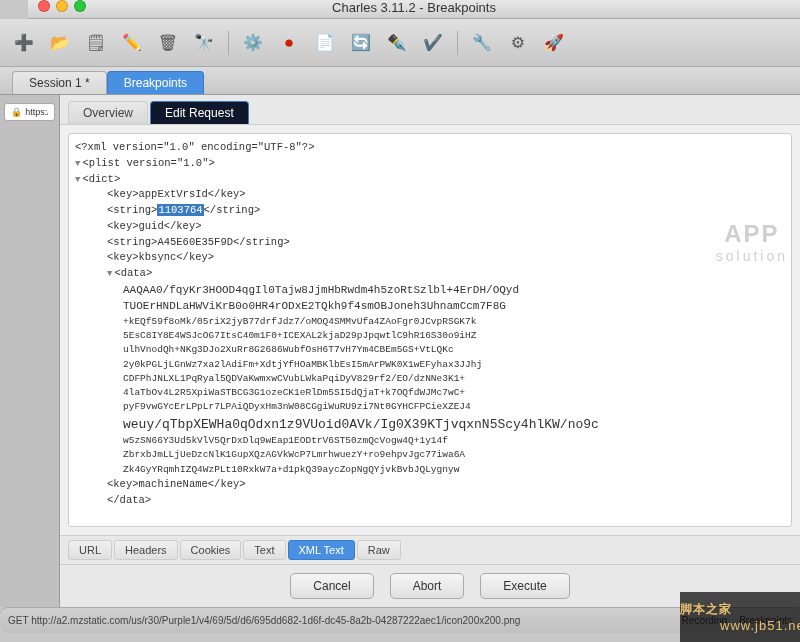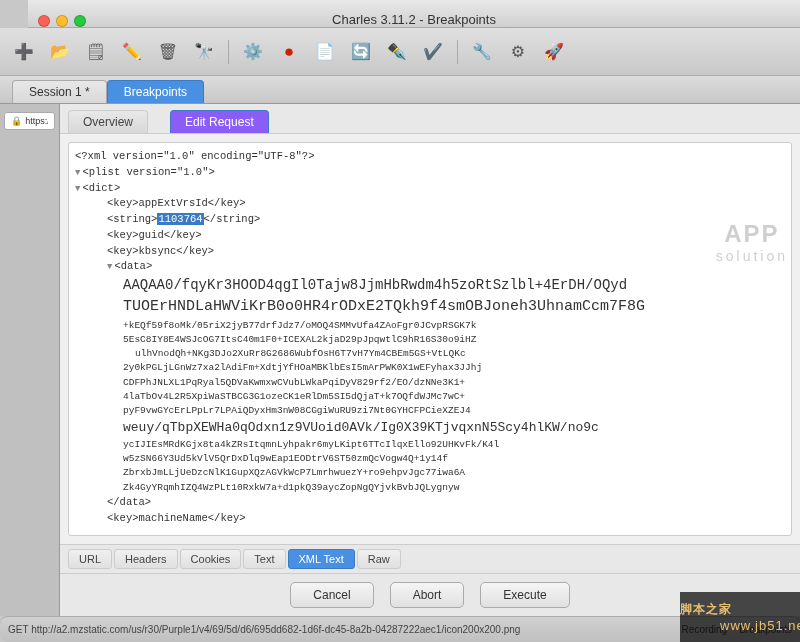--- a/index.html
+++ b/index.html
@@ -8,23 +8,23 @@
       background: #c8c8c8;
       width: 800px;
       height: 642px;
       overflow: hidden;
       position: relative;
     }
 
     
     .title-bar {
       background: linear-gradient(to bottom, #e8e8e8, #d0d0d0);
-      height: 28px;
-      display: flex;
-      align-items: flex-end;
+      height: 19px;
+      display: flex;
+      align-items: flex-start;
       justify-content: center;
       border-bottom: 1px solid #aaa;
       position: relative;
       margin-left: 28px;
     }
     .title-bar-title {
       font-size: 13px;
       font-weight: 500;
       color: #333;
     }
@@ -164,24 +164,23 @@
       font-size: 12px;
       color: #444;
       cursor: pointer;
       border: 1px solid #ccc;
       border-bottom: none;
       border-radius: 4px 4px 0 0;
       background: linear-gradient(to bottom, #e8e8e8, #d8d8d8);
       margin-right: 2px;
     }
     .content-tab.blue-active {
-      background: #8b5cf6;
+      background: #0f172a;
       color: white;
       border-color: #3a7bc8;
-      margin-left: 20px;
     }
 
     
     .xml-area {
       flex: 1;
       background: white;
       margin: 8px;
       border: 1px solid #ccc;
       border-radius: 3px;
       overflow: hidden;
@@ -400,73 +399,73 @@
       <div class="xml-row xml-indent2">
         <span class="xml-line">&lt;key&gt;appExtVrsId&lt;/key&gt;</span>
       </div>
       <div class="xml-row xml-indent2">
         <span class="xml-line">&lt;string&gt;<span class="xml-highlight">1103764</span>&lt;/string&gt;</span>
       </div>
       <div class="xml-row xml-indent2">
         <span class="xml-line">&lt;key&gt;guid&lt;/key&gt;</span>
       </div>
       <div class="xml-row xml-indent2">
+        <span class="xml-line">&lt;string&gt;A45E60E35F9D&lt;/string&gt;</span>
+      </div>
+      <div class="xml-row xml-indent2">
         <span class="xml-line">&lt;key&gt;kbsync&lt;/key&gt;</span>
       </div>
       <div class="xml-row xml-indent2">
         <span class="xml-collapse">▼</span>
         <span class="xml-line">&lt;data&gt;</span>
       </div>
       <div class="xml-row xml-indent3">
-        <span class="xml-line" style="font-size:14px;">AAQAA0/fqyKr3HOOD4qgIl0Tajw8JjmHbRwdm4h5zoRtSzlbl+4ErDH/OQyd</span>
-      </div>
-      <div class="xml-row xml-indent3">
-        <span class="xml-line" style="font-size:15px;">TUOErHNDLaHWViKrB0o0HR4rODxE2TQkh9f4smOBJoneh3UhnamCcm7F8G</span>
+        <span class="xml-line" style="font-size:11px;">AAQAA0/fqyKr3HOOD4qgIl0Tajw8JjmHbRwdm4h5zoRtSzlbl+4ErDH/OQyd</span>
+      </div>
+      <div class="xml-row xml-indent3">
+        <span class="xml-line" style="font-size:11px;">TUOErHNDLaHWViKrB0o0HR4rODxE2TQkh9f4smOBJoneh3UhnamCcm7F8G</span>
       </div>
       <div class="xml-row xml-indent3">
         <span class="xml-line" style="font-size:9.5px;">+kEQf59f8oMk/05riX2jyB77drfJdz7/oMOQ4SMMvUfa4ZAoFgr0JCvpRSGK7k</span>
       </div>
       <div class="xml-row xml-indent3">
         <span class="xml-line" style="font-size:9.5px;">5EsC8IY8E4WSJcOG7ItsC40m1F0+ICEXAL2kjaD29pJpqwtlC9hR16S30o9iHZ</span>
       </div>
       <div class="xml-row xml-indent3">
-        <span class="xml-line" style="font-size:9.5px;margin-left:12px;">ulhVnodQh+NKg3DJo2XuRr8G2686WubfOsH6T7vH7Ym4CBEm5GS+VtLQKc</span>
+        <span class="xml-line" style="font-size:9.5px;">ulhVnodQh+NKg3DJo2XuRr8G2686WubfOsH6T7vH7Ym4CBEm5GS+VtLQKc</span>
       </div>
       <div class="xml-row xml-indent3">
         <span class="xml-line" style="font-size:9.5px;">2y0kPGLjLGnWz7xa2lAdiFm+XdtjYfHOaMBKlbEsI5mArPWK0X1wEFyhax3JJhj</span>
       </div>
       <div class="xml-row xml-indent3">
         <span class="xml-line" style="font-size:9.5px;">CDFPhJNLXL1PqRyal5QDVaKwmxwCVubLWkaPqiDyV829rf2/EO/dzNNe3K1+</span>
       </div>
       <div class="xml-row xml-indent3">
         <span class="xml-line" style="font-size:9.5px;">4laTbOv4L2R5XpiWaSTBCG3G1ozeCK1eRlDm5SI5dQjaT+k7OQfdWJMc7wC+</span>
       </div>
       <div class="xml-row xml-indent3">
         <span class="xml-line" style="font-size:9.5px;font-family:Liberation Mono, monospace;">pyF9vwGYcErLPpLr7LPAiQDyxHm3nW08CGgiWuRU9zi7Nt0GYHCFPCieXZEJ4</span>
       </div>
       <div class="xml-row xml-indent3">
         <span class="xml-line" style="font-size:13px;">weuy/qTbpXEWHa0qOdxn1z9VUoid0AVk/Ig0X39KTjvqxnN5Scy4hlKW/no9c</span>
       </div>
       <div class="xml-row xml-indent3">
-        <span class="xml-line" style="font-size:9.5px;">ycIJIEsMRdKGjx8ta4kZRsItqmnLyhpakr6myLKipt6TTcIlqxEllo92UHKvFk/K4l</span>
-      </div>
-      <div class="xml-row xml-indent3">
         <span class="xml-line" style="font-size:9.5px;">w5zSN66Y3Ud5kVlV5QrDxDlq9wEap1EODtrV6ST50zmQcVogw4Q+1y14f</span>
       </div>
       <div class="xml-row xml-indent3">
         <span class="xml-line" style="font-size:9.5px;">ZbrxbJmLLjUeDzcNlK1GupXQzAGVkWcP7LmrhwuezY+ro9ehpvJgc77iwa6A</span>
       </div>
       <div class="xml-row xml-indent3">
         <span class="xml-line" style="font-size:9.5px;">Zk4GyYRqmhIZQ4WzPLt10RxkW7a+d1pkQ39aycZopNgQYjvkBvbJQLygnyw</span>
       </div>
       <div class="xml-row xml-indent2">
+        <span class="xml-line">&lt;key&gt;machineName&lt;/key&gt;</span>
+      </div>
+      <div class="xml-row xml-indent2">
         <span class="xml-line">&lt;/data&gt;</span>
-      </div>
-      <div class="xml-row xml-indent2">
-        <span class="xml-line">&lt;key&gt;machineName&lt;/key&gt;</span>
       </div>
     </div>
 
     <div class="bottom-tabs">
       <div class="bottom-tab">
         <span>URL</span>
       </div>
       <div class="bottom-tab">
         <span>Headers</span>
       </div>

